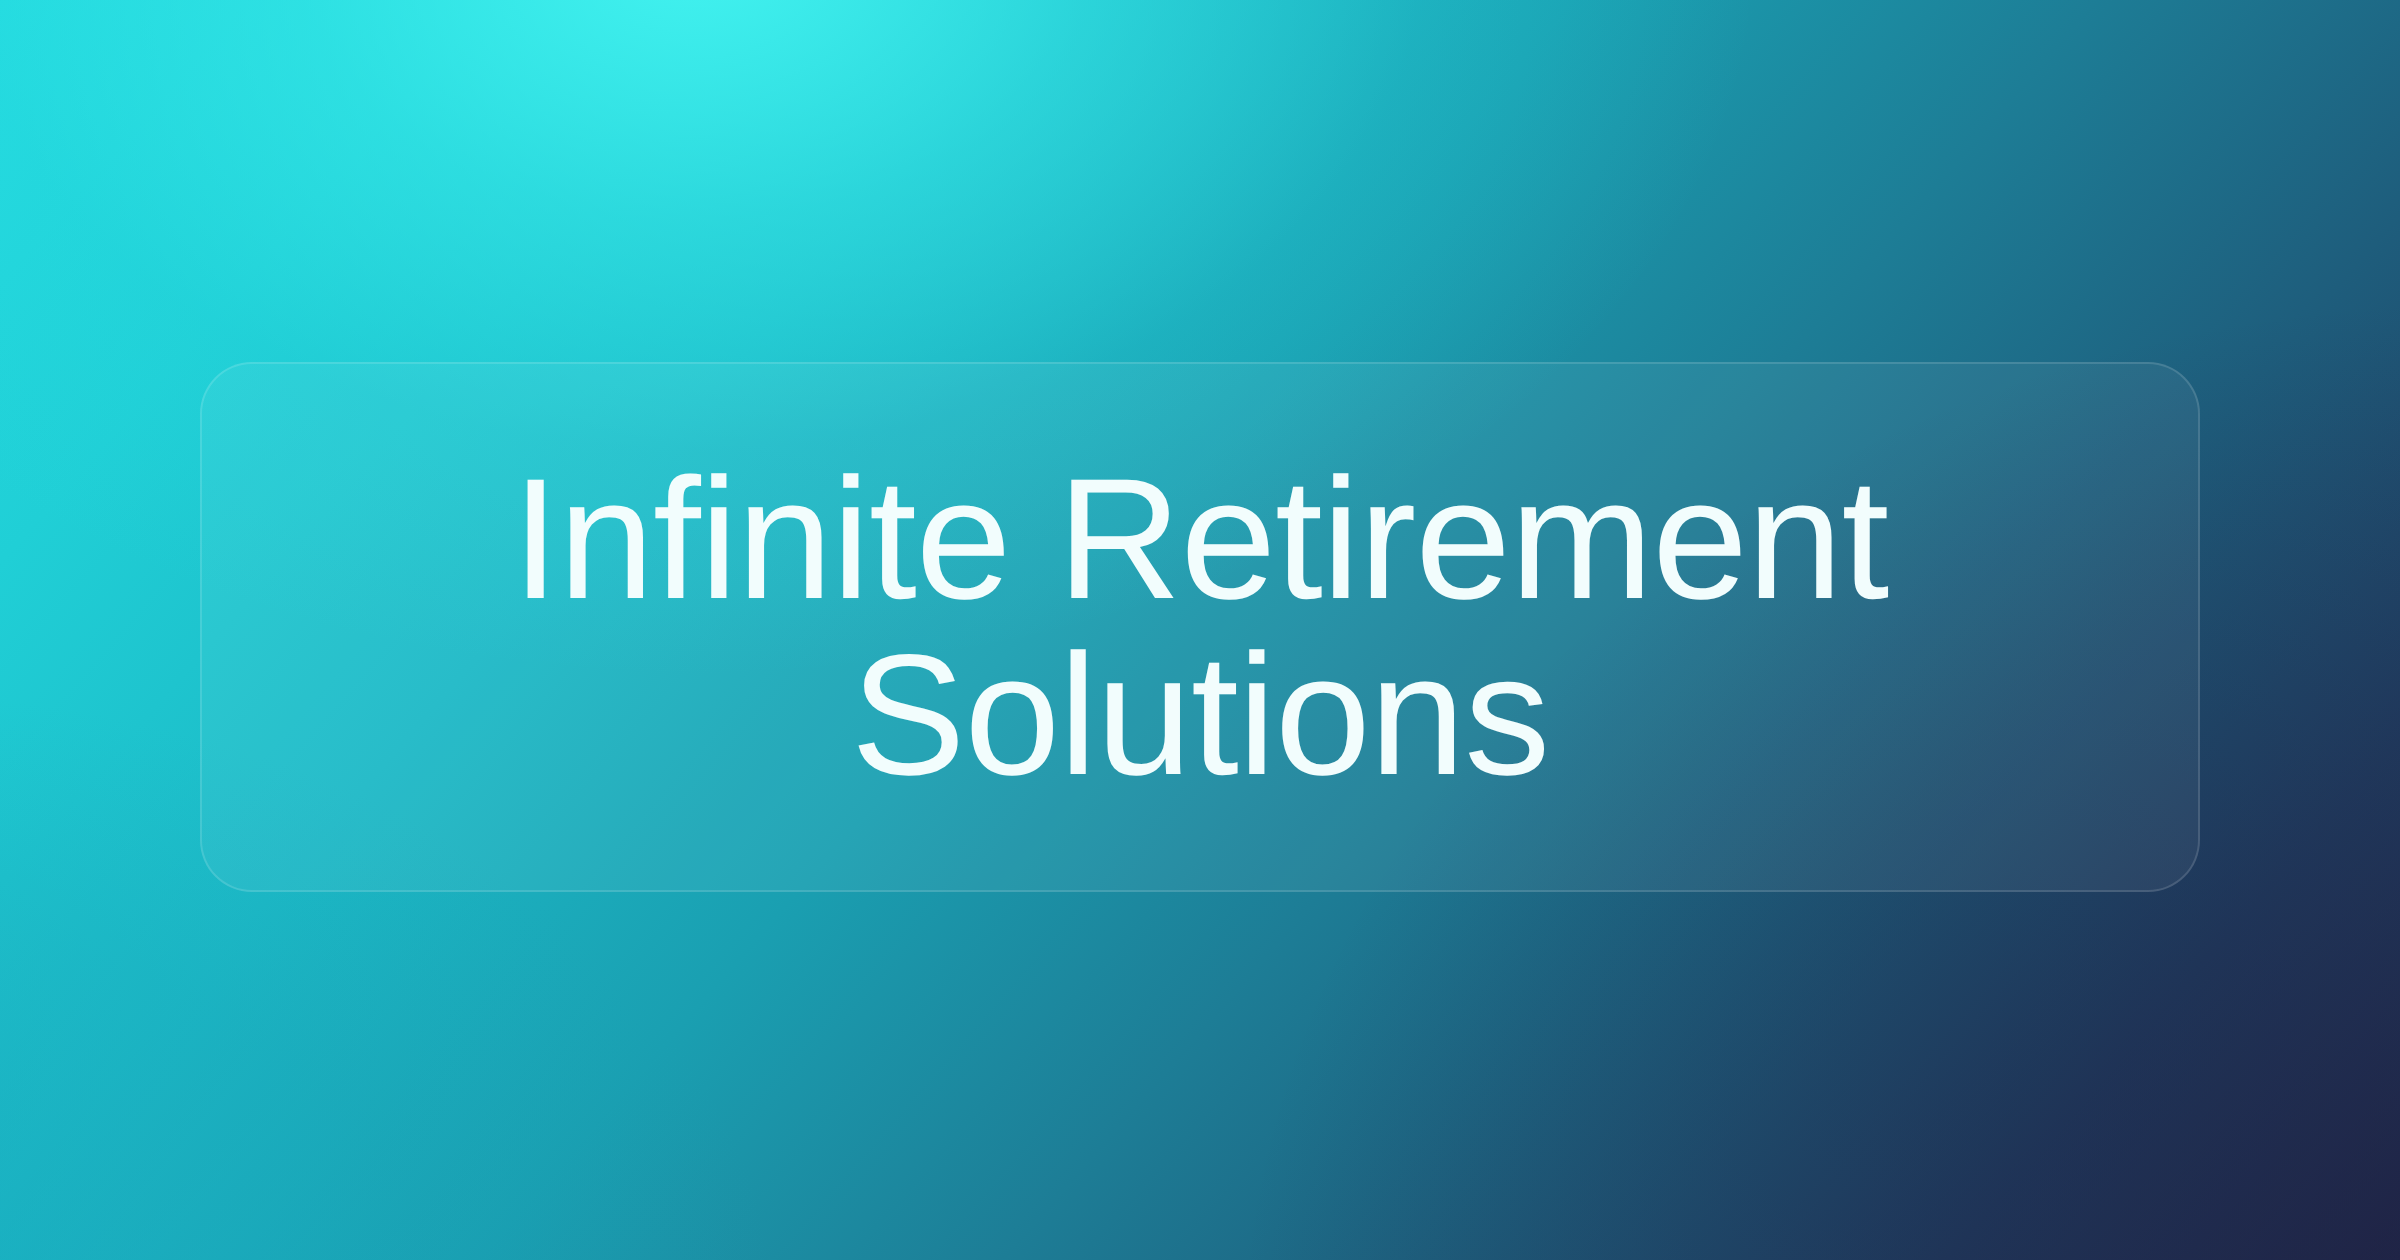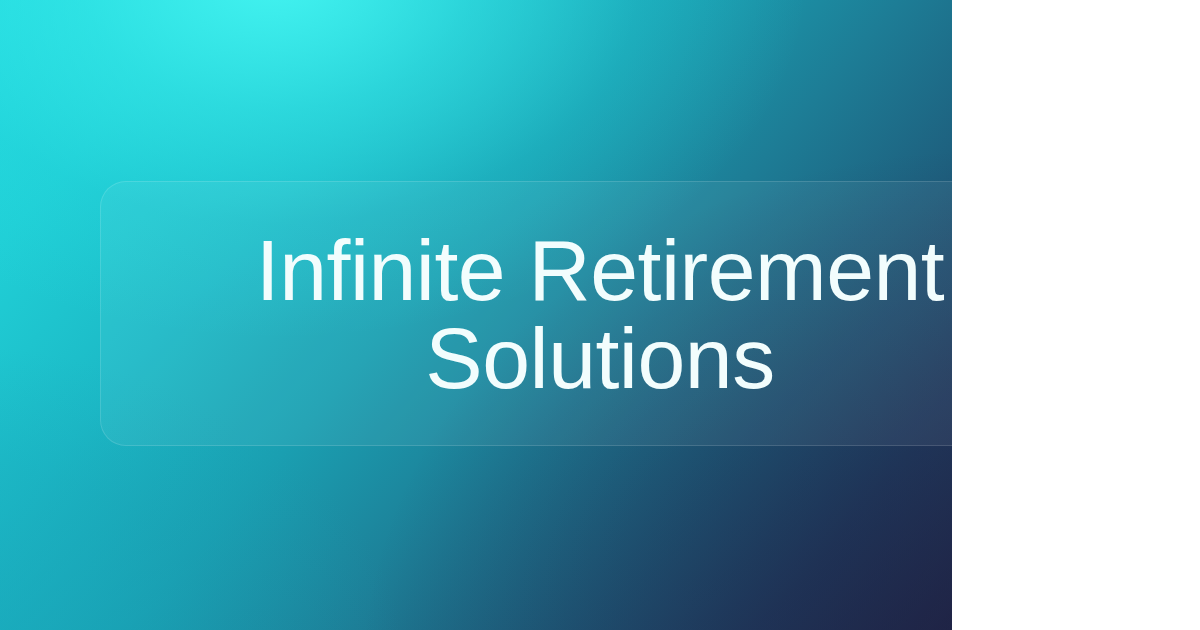--- a/index.html
+++ b/index.html
@@ -10,21 +10,21 @@
   body {
     width: 1200px;
     height: 630px;
     overflow: hidden;
     font-family: "Liberation Sans", sans-serif;
   }
 
   
   #og-banner {
     position: relative;
-    width: 952px;
+    width: 1200px;
     height: 630px;
     overflow: hidden;
     background-color: #1bc7cf;
   }
 
   
   .bg-gradient-base {
     position: absolute;
     inset: 0;
     background: linear-gradient(131deg,

